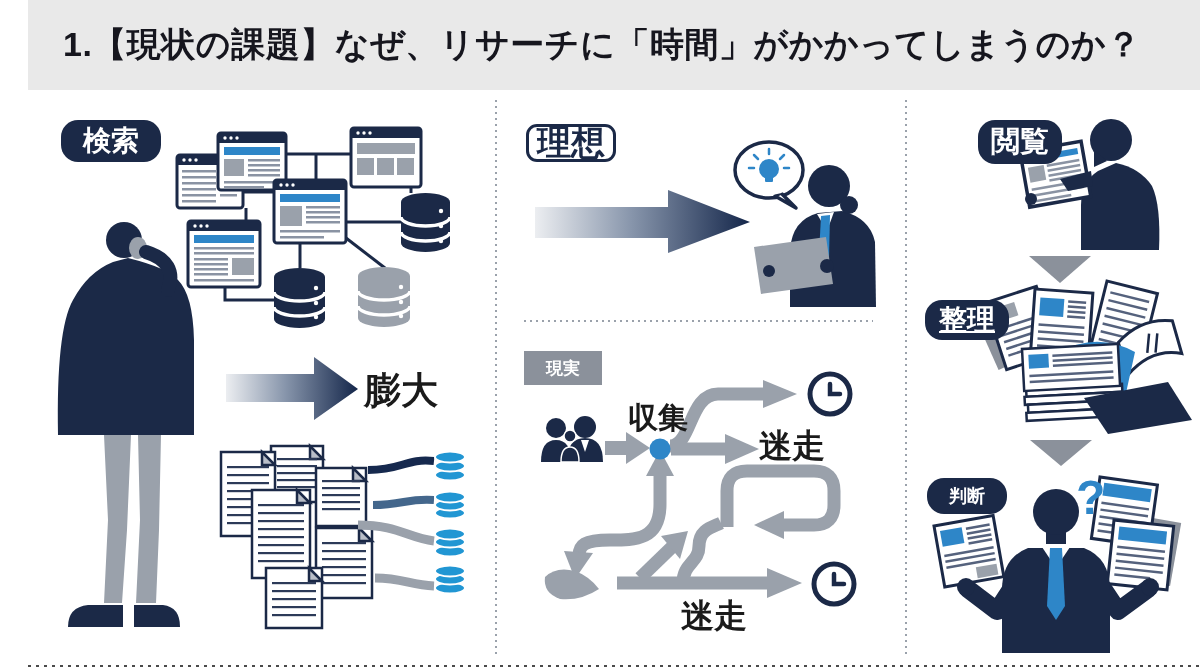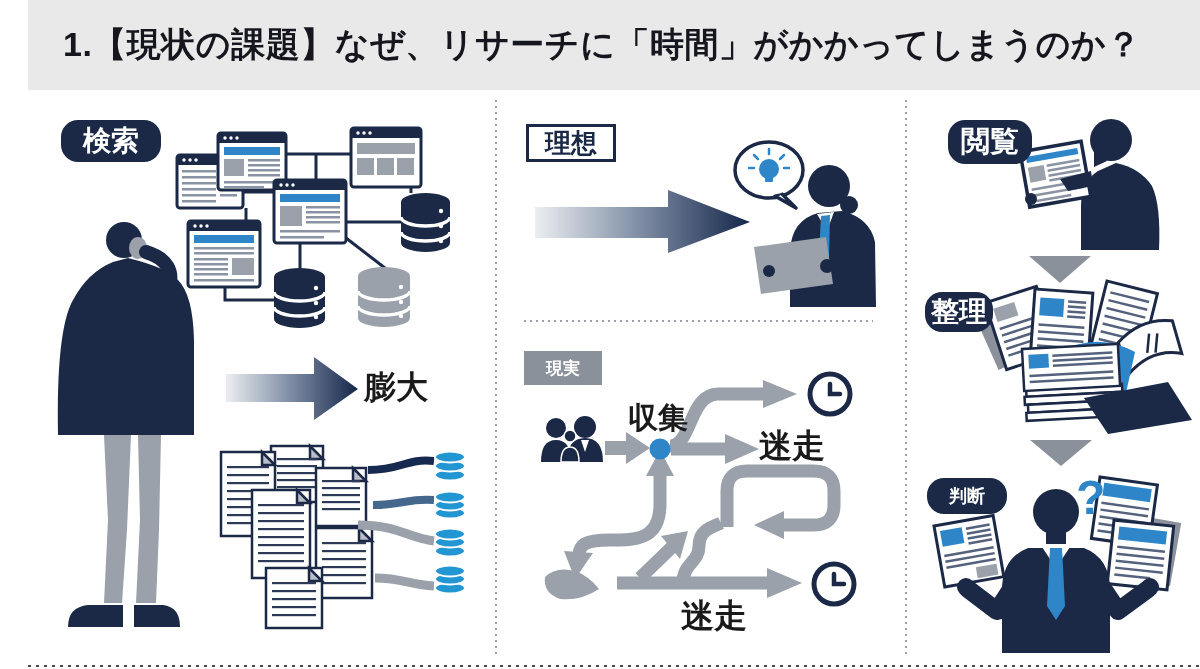--- a/index.html
+++ b/index.html
@@ -501,26 +501,26 @@
       <rect x="1018" y="530" width="20" height="16" fill="#1b2947"></rect>
       <circle cx="1028" cy="512" r="23" fill="#1b2947"></circle>
       <polygon points="1012,544 1044,544 1028,568" fill="#fff"></polygon>
       <polygon points="1022,548 1034,548 1037,606 1028,620 1019,606" fill="#2e86c8"></polygon>
       <circle cx="938" cy="587" r="9" fill="#1b2947"></circle>
       <circle cx="1122" cy="587" r="9" fill="#1b2947"></circle>
     </g>
   </svg>
 
   <div class="label navy" style="left:33px;top:120px;width:100px;height:42px;font-size:28px;">検索</div>
-  <div class="cap" style="left:336px;top:366px;font-size:32px;font-weight:800;">膨大</div>
-
-  <div class="label outline" style="left:498px;top:124px;width:90px;height:38px;font-size:26px;">理想</div>
+  <div class="cap" style="left:336px;top:366px;font-size:37px;font-weight:800;">膨大</div>
+
+  <div class="label outline" style="left:498px;top:124px;width:90px;height:38px;font-size:34px;border-radius:11px;">理想</div>
   <div class="label gray" style="left:496px;top:351px;width:78px;height:34px;font-size:17px;">現実</div>
   <div class="cap" style="left:600px;top:398px;font-size:30px;font-weight:800;">収集</div>
   <div class="cap" style="left:731px;top:424px;font-size:33px;font-weight:800;">迷走</div>
   <div class="cap" style="left:653px;top:594px;font-size:33px;font-weight:800;">迷走</div>
 
-  <div class="label navy" style="left:920px;top:120px;width:84px;height:44px;font-size:29px;">閲覧</div>
-  <div class="label navy" style="left:897px;top:292px;width:68px;height:40px;font-size:28px;">整理</div>
+  <div class="label navy" style="left:950px;top:120px;width:84px;height:44px;font-size:29px;">閲覧</div>
+  <div class="label navy" style="left:897px;top:300px;width:84px;height:40px;font-size:28px;text-decoration:underline;">整理</div>
   <div class="label navy" style="left:899px;top:478px;width:80px;height:36px;font-size:18px;">判断</div>
   <div class="qmark" style="left:1048px;top:470px;font-size:48px;">?</div>
 
 </div>
 
 </body></html>

